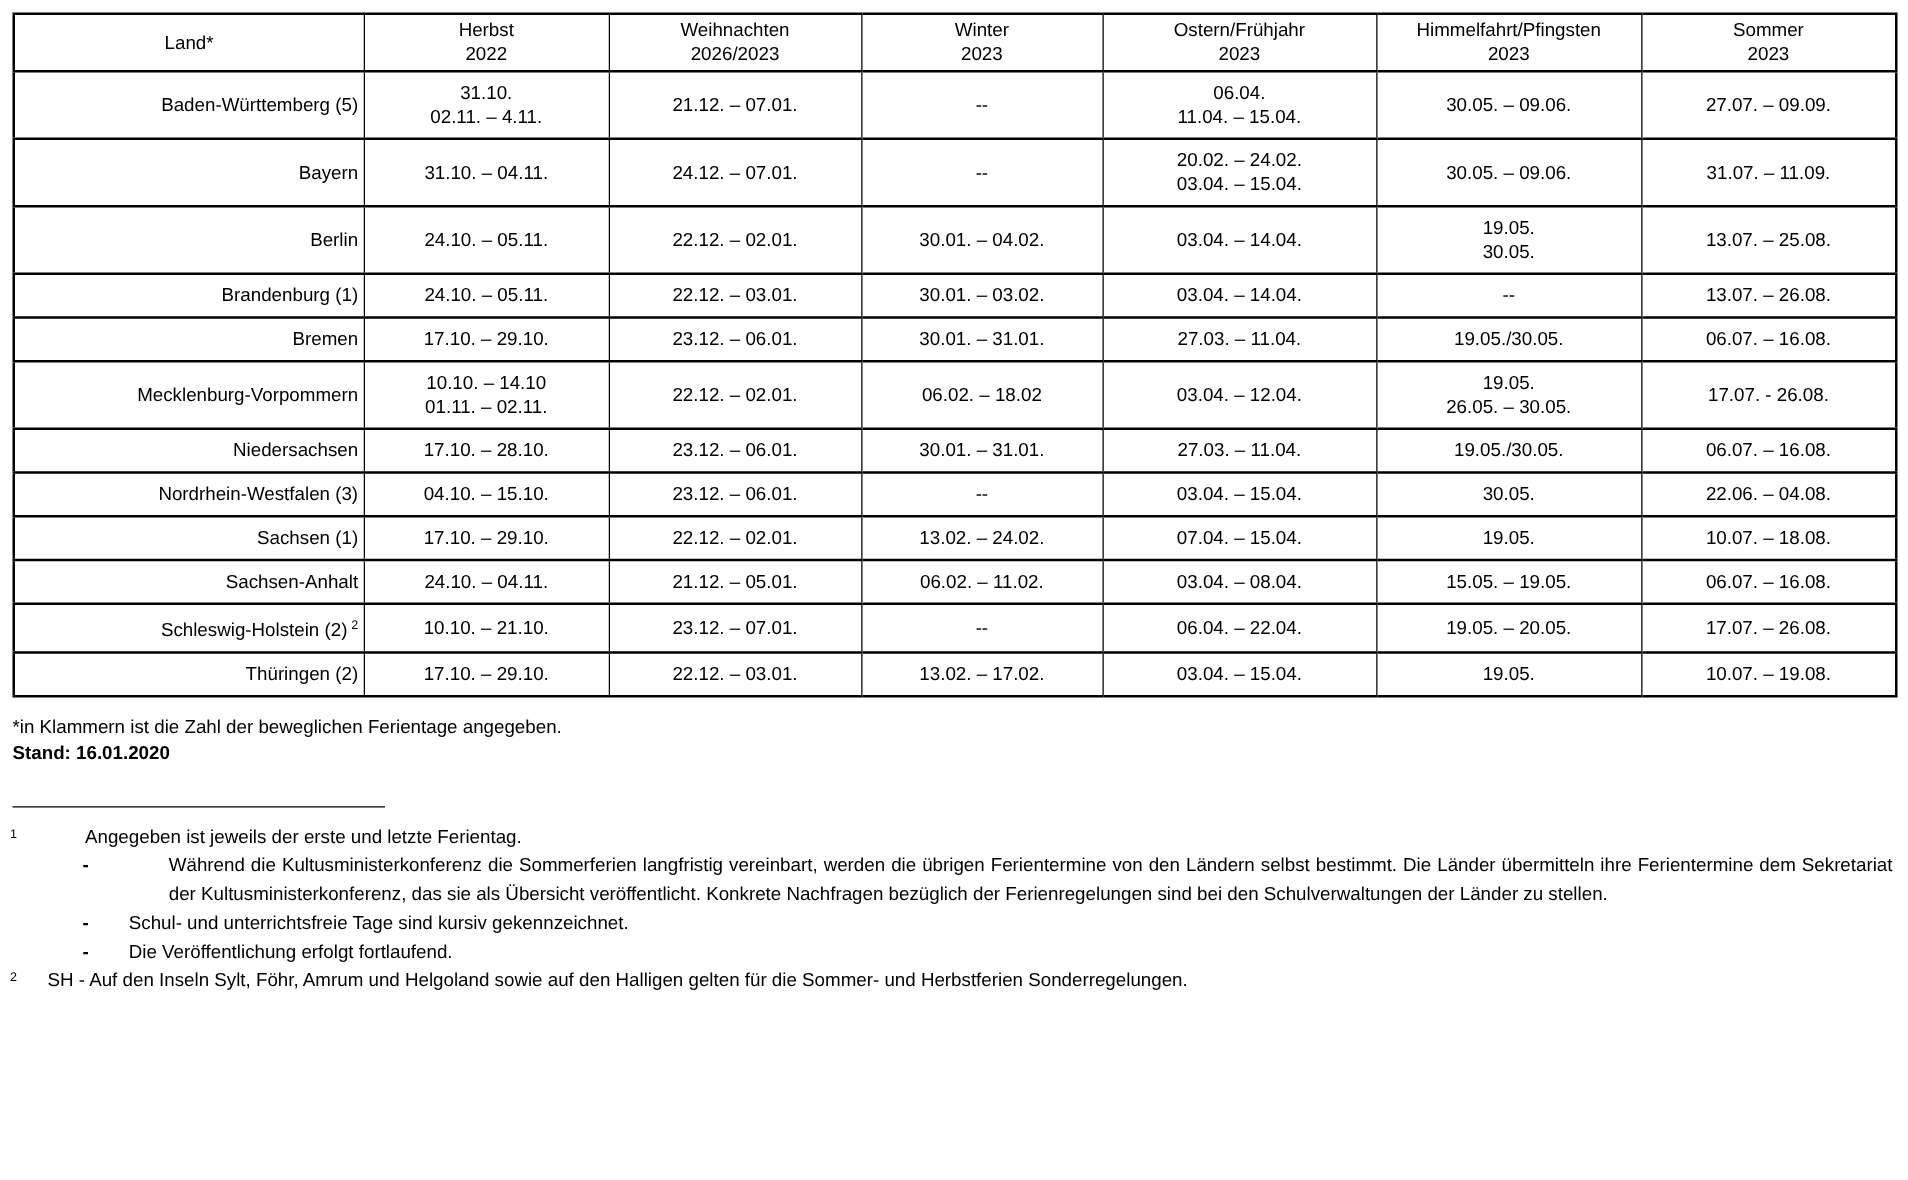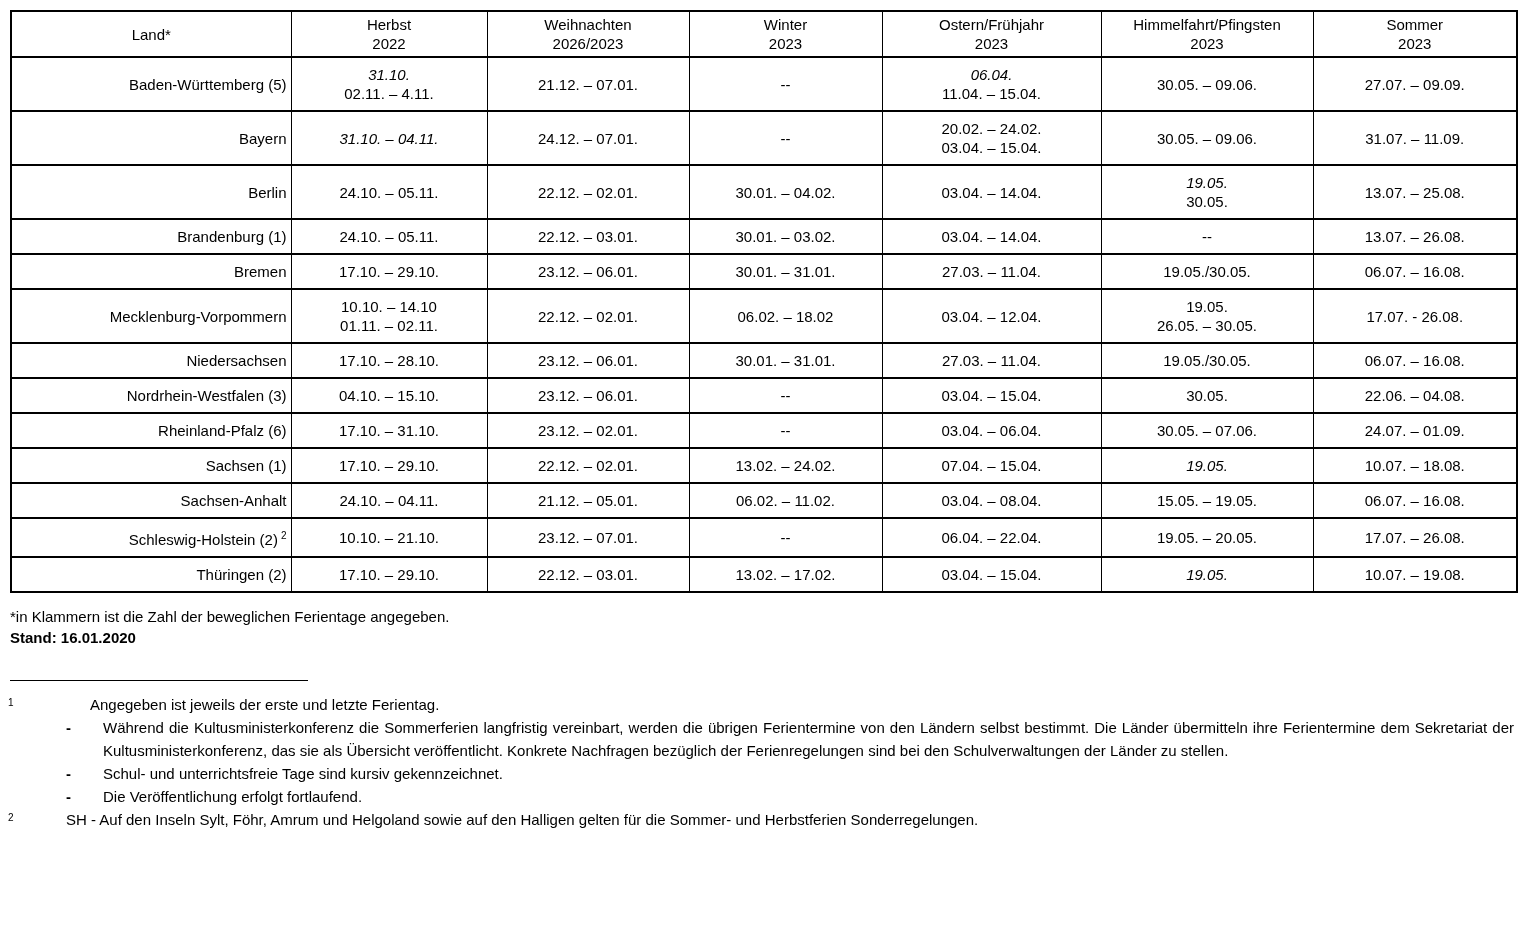--- a/index.html
+++ b/index.html
@@ -33,21 +33,21 @@
     padding: 7px 4px;
     line-height: 19px;
     overflow: hidden;
   }
   table.ferien th { padding: 3px 4px; height: 44px; }
   table.ferien td.land {
     text-align: right;
     padding-left: 10px;
   }
   td .line { line-height: 19px; }
-  .italic { font-style: italic; }
+  .italic { }
   td.land sup, .fn-num {
     font-size: 10px;
   }
   td.land sup { vertical-align: super; margin-left: 3px; }
 
   
   .notes { margin: 13px 0 12px 0; line-height: 21px; }
   .notes .stand { font-weight: bold; }
 
   
@@ -57,26 +57,26 @@
     width: 298px;
     margin: 32px 0 12px 0;
   }
   .footnotes { font-size: 15px; }
   .fn { position: relative; line-height: 23px; }
   .fn-num {
     position: absolute;
     left: -2px;
     top: -2px;
   }
-  .fn1-lead { margin-left: 80px; }
+  .fn1-lead { margin-left: 58px; }
   .fn-bullet { display: flex; margin-left: 56px; }
   .bullet-dash { width: 37px; flex: 0 0 37px; font-weight: bold; }
   .bullet-text { flex: 1 1 auto; padding-right: 4px; }
-  .bullet-text.justify { text-align: justify; }
-  .fn2-text { margin-left: 56px; }
+  .bullet-text.justify { text-align: justify; margin-left: 32px; }
+  .fn2-text { margin-left: 28px; }
 </style>
 </head>
 <body>
 
 <div class="page">
 
   <table class="ferien">
     <colgroup>
       <col style="width:280px">
       <col style="width:196px">
@@ -281,41 +281,20 @@
             <div class="line">--</div>
           </td>
           <td>
             <div class="line">03.04. – 15.04.</div>
           </td>
           <td>
             <div class="line">30.05.</div>
           </td>
           <td>
             <div class="line">22.06. – 04.08.</div>
-          </td>
-        </tr>
-        <tr>
-          <td class="land">Rheinland-Pfalz (6)</td>
-          <td>
-            <div class="line">17.10. – 31.10.</div>
-          </td>
-          <td>
-            <div class="line">23.12. – 02.01.</div>
-          </td>
-          <td>
-            <div class="line">--</div>
-          </td>
-          <td>
-            <div class="line">03.04. – 06.04.</div>
-          </td>
-          <td>
-            <div class="line">30.05. – 07.06.</div>
-          </td>
-          <td>
-            <div class="line">24.07. – 01.09.</div>
           </td>
         </tr>
         <tr>
           <td class="land">Sachsen (1)</td>
           <td>
             <div class="line">17.10. – 29.10.</div>
           </td>
           <td>
             <div class="line">22.12. – 02.01.</div>
           </td>

